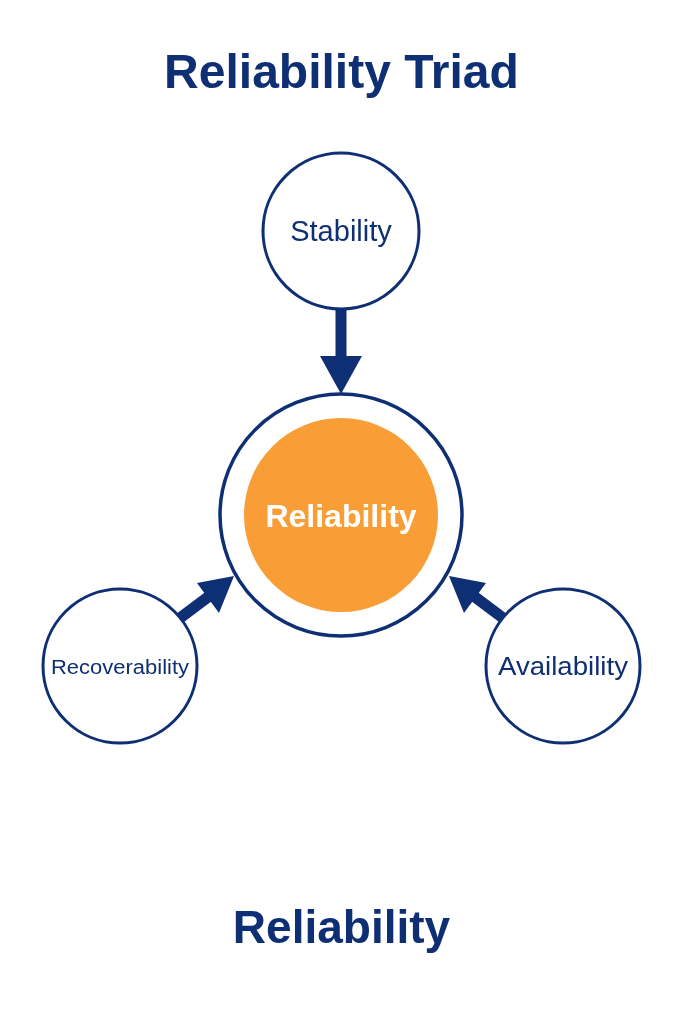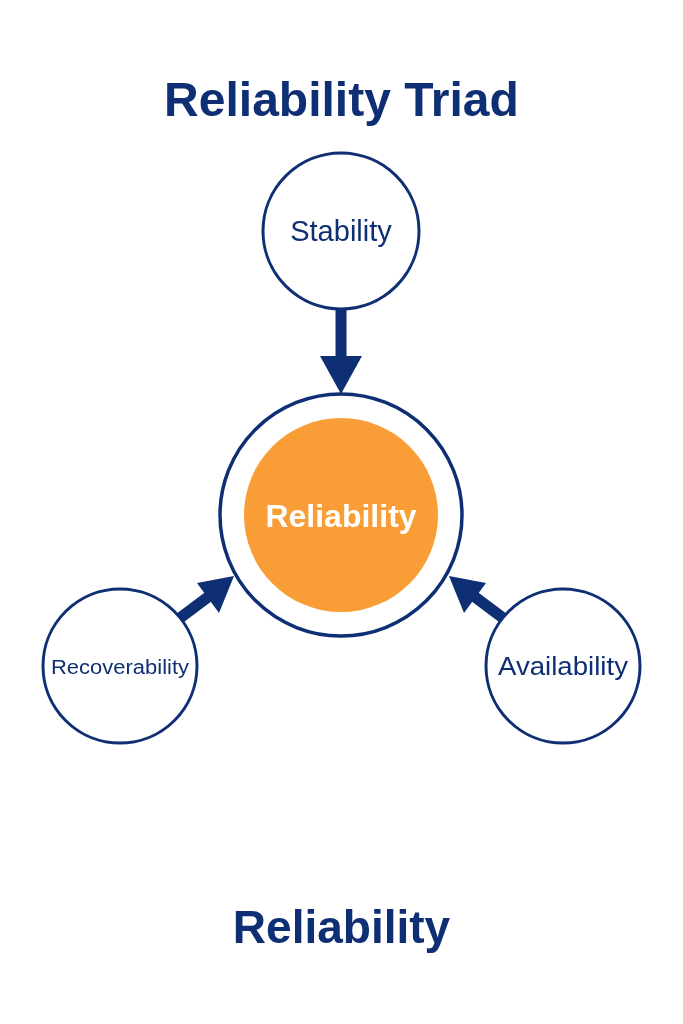--- a/index.html
+++ b/index.html
@@ -1,18 +1,18 @@
 <!DOCTYPE html>
 <html><head>
 <meta charset="utf-8">
 <style>
   html, body { margin: 0; padding: 0; background: #ffffff; }
   body { width: 683px; height: 1024px; position: relative; overflow: hidden;
          font-family: "Liberation Sans", "DejaVu Sans", sans-serif; }
-  .title { position: absolute; left: 0; width: 683px; top: 72px; text-align: center;
+  .title { position: absolute; left: 0; width: 683px; top: 44px; text-align: center;
            font-size: 48px; font-weight: bold; color: #0f2f74; letter-spacing: 0px; margin: 0; }
   .footer { position: absolute; left: 0; width: 683px; top: 900px; text-align: center;
             font-size: 46px; font-weight: bold; color: #0f2f74; margin: 0; }
   svg { position: absolute; left: 0; top: 0; }
   .node-label { font-family: "Liberation Sans", "DejaVu Sans", sans-serif; fill: #0f2f74; }
   .center-label { font-family: "Liberation Sans", "DejaVu Sans", sans-serif; fill: #ffffff; font-weight: bold; }
 </style>
 </head>
 <body>
 

